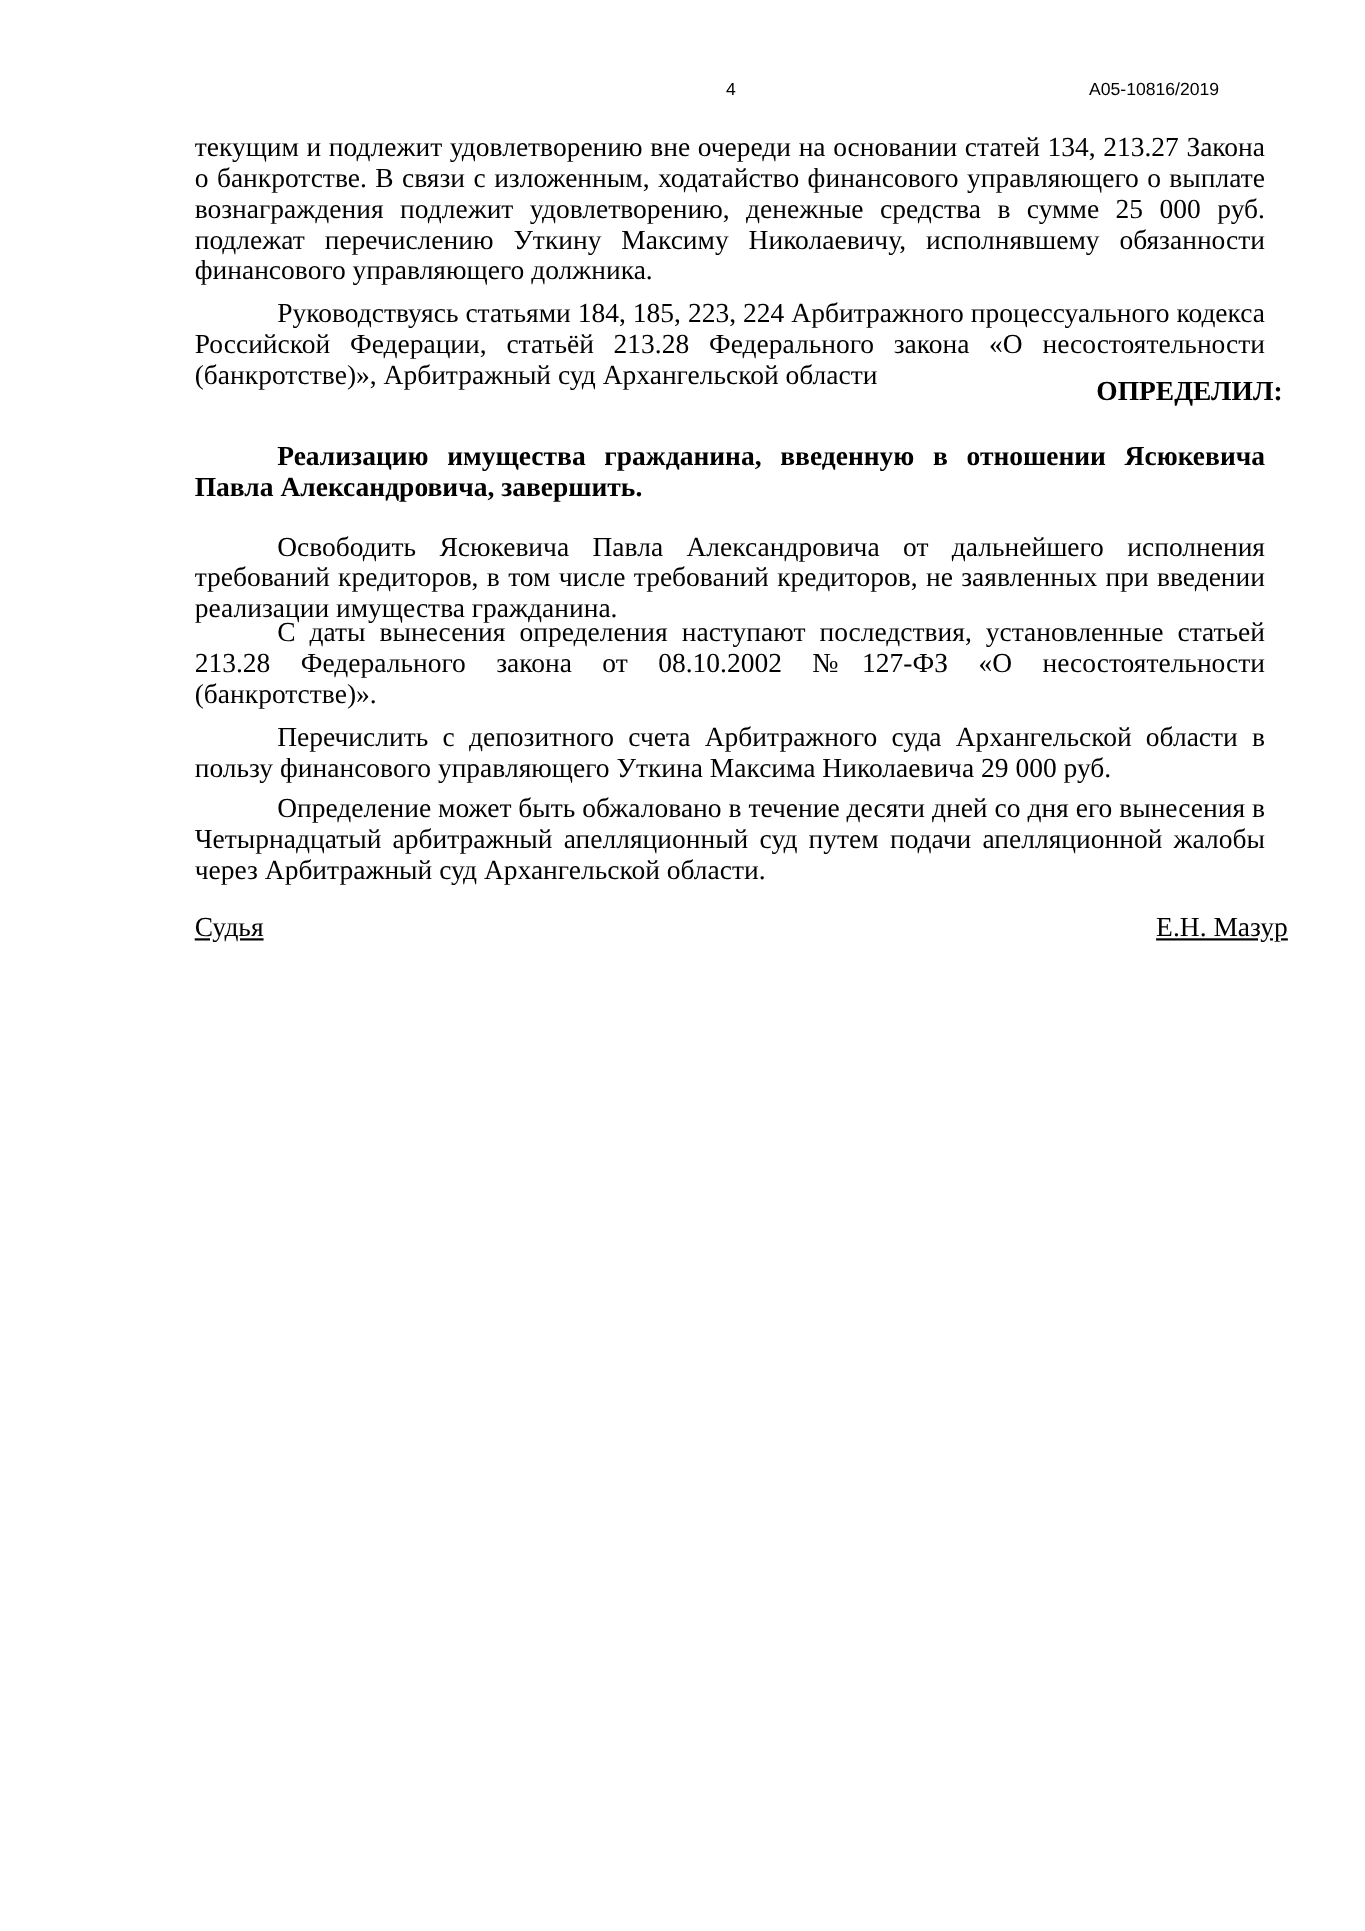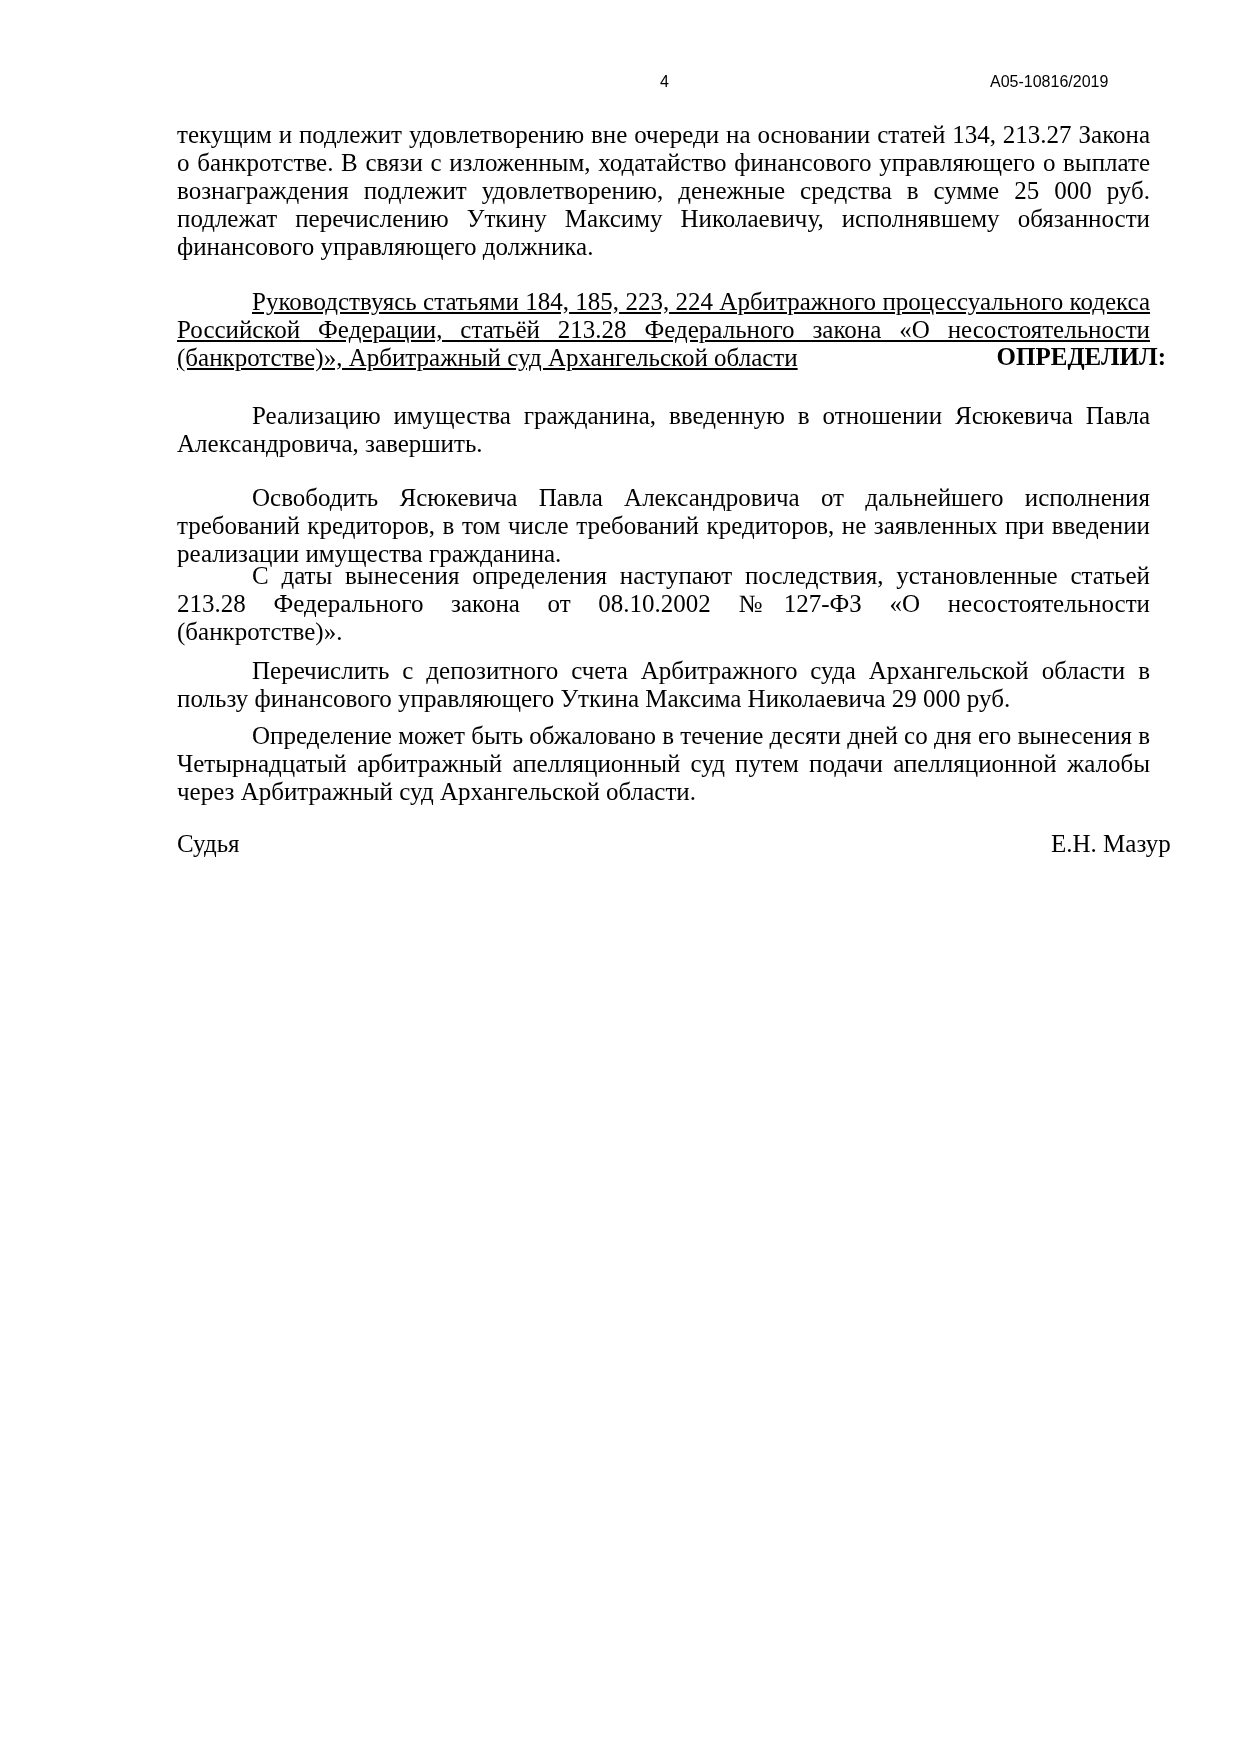--- a/index.html
+++ b/index.html
@@ -4,41 +4,41 @@
 <style>
   html, body { margin: 0; padding: 0; background: #ffffff; }
   body { width: 1241px; height: 1755px; position: relative; overflow: hidden; color: #000; }
   .hdr { position: absolute; top: 72px; font-family: "Liberation Sans", sans-serif; font-size: 16px; line-height: 20px; }
   .page-num { left: 660px; }
   .case-num { left: 990px; }
   .body { position: absolute; left: 177px; width: 973px; font-family: "Liberation Serif", serif; font-size: 25px; line-height: 28px; text-align: justify; margin-top: 24px; }
   .p { margin: 0; text-align: justify; text-align-last: left; }
   .indent { text-indent: 75px; }
   .heading { position: absolute; top: 343px; left: 193px; width: 973px; text-align: right; font-family: Liberation Serif, serif; font-weight: bold; font-size: 25px; line-height: 28px; }
-  .sig { position: absolute; top: 830px; font-family: "Liberation Serif", serif; font-size: 25px; line-height: 28px; }
+  .sig { position: absolute; top: 830px; font-family: "Liberation Serif", serif; font-size: 25px; line-height: 28px; text-decoration: underline; }
   .sig-role { left: 177px; }
   .sig-name { left: 1051px; }
 </style>
 </head>
 <body>
 
 <div class="hdr page-num">4</div>
 <div class="hdr case-num">А05-10816/2019</div>
 
 <div class="body" style="top:97px;">
   <p class="p">текущим и подлежит удовлетворению вне очереди на основании статей 134, 213.27 Закона о банкротстве. В связи с изложенным, ходатайство финансового управляющего о выплате вознаграждения подлежит удовлетворению, денежные средства в сумме 25 000 руб. подлежат перечислению Уткину Максиму Николаевичу, исполнявшему обязанности финансового управляющего должника.</p>
 </div>
 
-<div class="body" style="top:264px;text-decoration:underline;">
+<div class="body" style="top:248px;">
   <p class="p indent">Руководствуясь статьями 184, 185, 223, 224 Арбитражного процессуального кодекса Российской Федерации, статьёй 213.28 Федерального закона «О несостоятельности (банкротстве)», Арбитражный суд Архангельской области</p>
 </div>
 
 <div class="heading">ОПРЕДЕЛИЛ:</div>
 
-<div class="body" style="top:378px;">
+<div class="body" style="top:378px;font-weight:bold;">
   <p class="p indent">Реализацию имущества гражданина, введенную в отношении Ясюкевича Павла Александровича, завершить.</p>
 </div>
 
 <div class="body" style="top:460px;">
   <p class="p indent">Освободить Ясюкевича Павла Александровича от дальнейшего исполнения требований кредиторов, в том числе требований кредиторов, не заявленных при введении реализации имущества гражданина.</p>
 </div>
 
 <div class="body" style="top:538px;">
   <p class="p indent">С даты вынесения определения наступают последствия, установленные статьей 213.28 Федерального закона от 08.10.2002 №127-ФЗ «О несостоятельности (банкротстве)».</p>
 </div>

